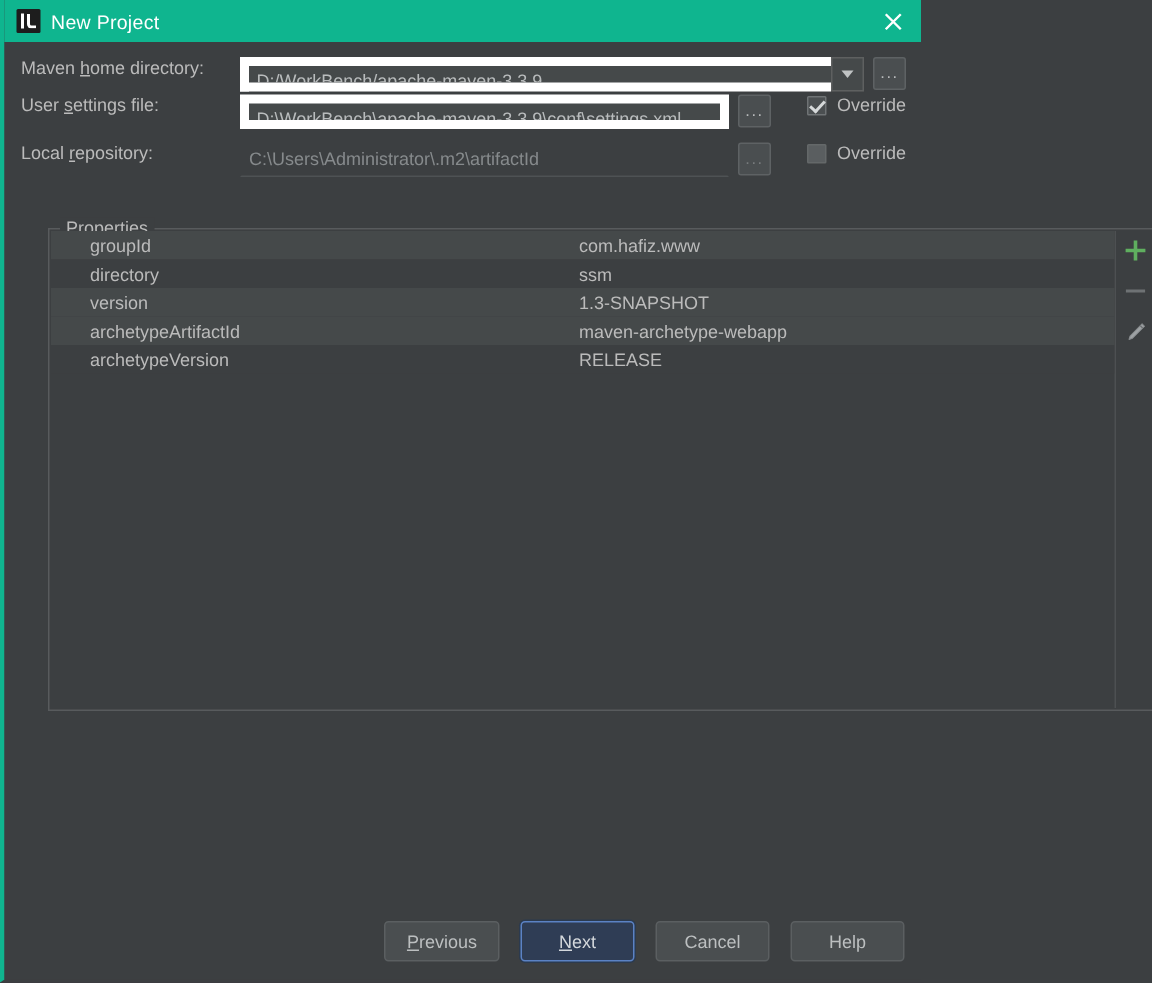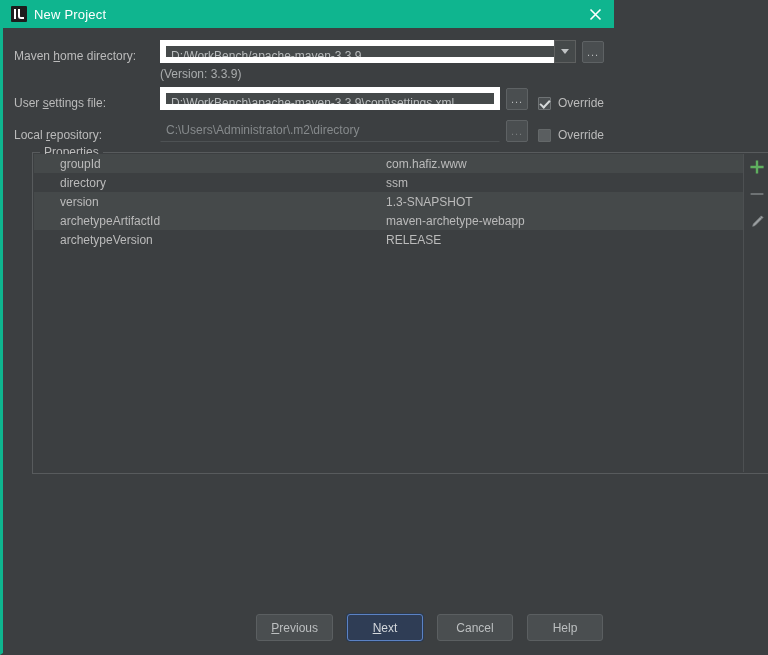--- a/index.html
+++ b/index.html
@@ -97,21 +97,21 @@
 
   
   .form {
     position: absolute;
     top: 10px;
     left: 11px;
     right: 10px;
   }
   .row {
     display: flex;
-    align-items: flex-end;
+    align-items: flex-start;
     height: 25px;
   }
   .row-label {
     width: 146px;
     flex: 0 0 146px;
     font-size: 12px;
     color: #bbbbbb;
     white-space: nowrap;
   }
   .row-label u { text-decoration: underline; }
@@ -184,21 +184,21 @@
     font-size: 12px;
     color: #a9acad;
     height: 22px;
     line-height: 22px;
   }
 
   .override {
     display: flex;
     align-items: center;
     gap: 7px;
-    margin-left: 10px;
+    margin-left: 24px;
     flex: 0 0 auto;
     cursor: pointer;
     white-space: nowrap;
   }
   .cbox {
     width: 13px; height: 13px;
     box-sizing: border-box;
     border: 1px solid #6f7375;
     background: #4b4f51;
     border-radius: 1px;
@@ -350,37 +350,36 @@
 
       <div class="row">
         <div class="row-label"><span>Maven </span><u>h</u><span>ome directory:</span></div>
         <div class="field field-combo">D:/WorkBench/apache-maven-3.3.9</div>
         <div class="combo-arrow">
             <i></i>
           </div>
         <div class="btn-ellipsis">...</div>
       </div>
 
-      <div class="sub-note">(Version: 3.3.9)</div>
 
       <div class="row">
         <div class="row-label"><span>User </span><u>s</u><span>ettings file:</span></div>
         <div class="field" style="flex:1 1 auto;min-width:0;">D:\WorkBench\apache-maven-3.3.9\conf\settings.xml</div>
         <div class="btn-ellipsis">...</div>
         <div class="override">
           <span class="cbox checked"></span>
           <span class="override-label">Override</span>
         </div>
       </div>
 
       <div style="height:7px;"></div>
 
       <div class="row">
         <div class="row-label"><span>Local </span><u>r</u><span>epository:</span></div>
-        <div class="field flat" style="flex:1 1 auto;min-width:0;">C:\Users\Administrator\.m2\directory</div>
+        <div class="field flat" style="flex:1 1 auto;min-width:0;">C:\Users\Administrator\.m2\artifactId</div>
         <div class="btn-ellipsis dim">...</div>
         <div class="override">
           <span class="cbox disabled"></span>
           <span class="override-label">Override</span>
         </div>
       </div>
 
     </div>
 
     <div class="props-panel">

